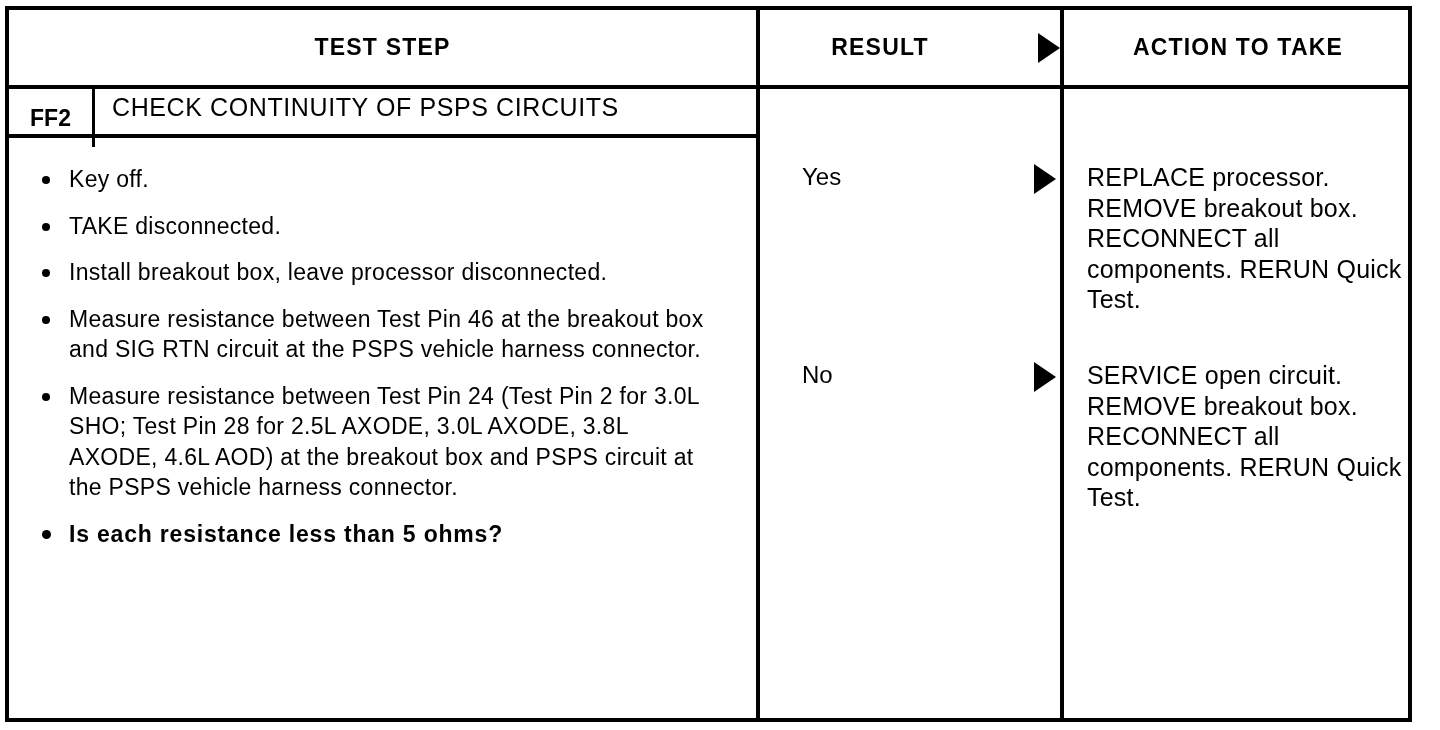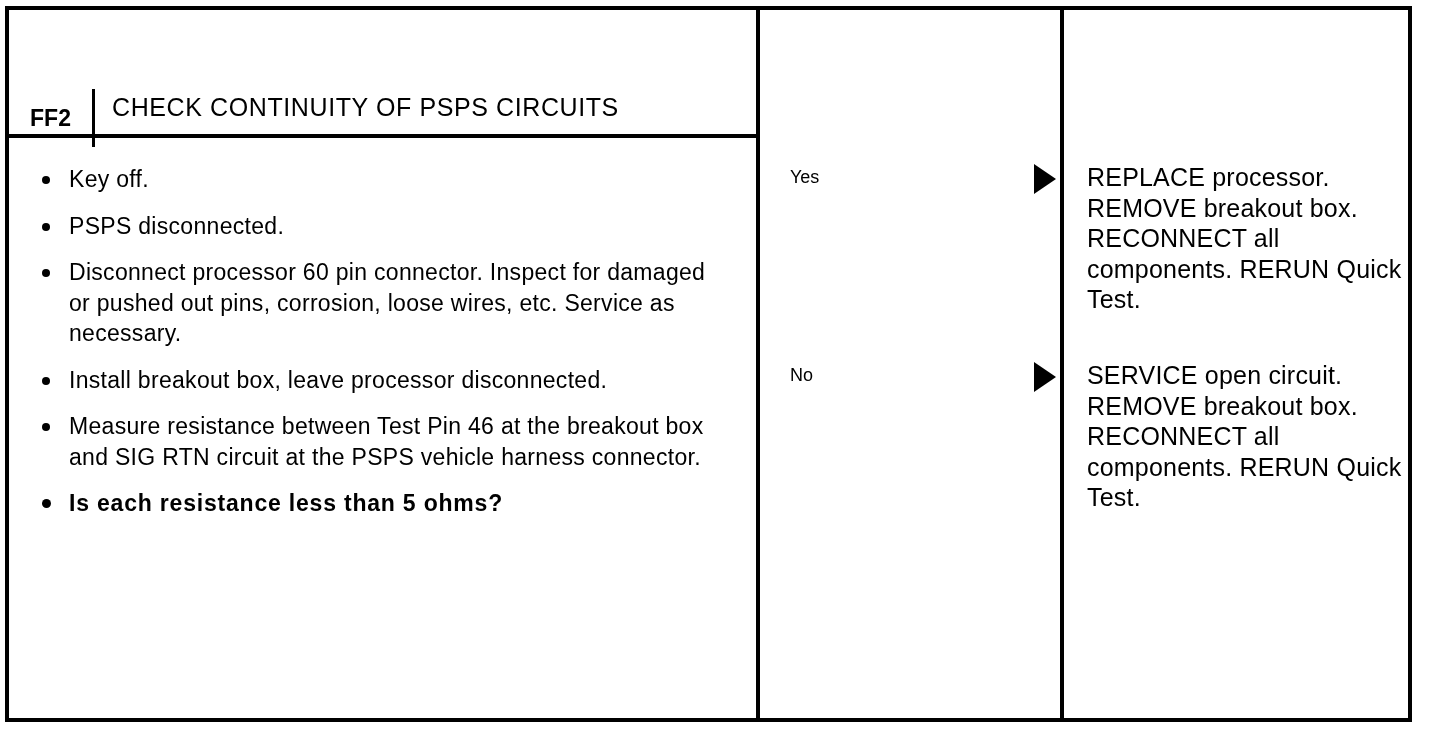--- a/index.html
+++ b/index.html
@@ -183,23 +183,23 @@
 
   .branch-result {
     position: absolute;
     left: 0;
     top: 0;
     width: 300px;
     height: 34px;
   }
   .branch-result-label {
     position: absolute;
-    left: 30px;
-    top: 0;
-    font-size: 18px;
+    left: 42px;
+    top: 0;
+    font-size: 24px;
     line-height: 30px;
   }
   .tri-branch {
     position: absolute;
     right: 4px;
     top: 2px;
   }
   .branch-action {
     position: absolute;
     left: 327px;
@@ -208,38 +208,52 @@
     font-size: 25px;
     line-height: 30.5px;
     letter-spacing: 0.2px;
   }
 </style>
 </head>
 <body>
 
 <div class="sheet">
 
+  <div class="header-row">
+    <div class="hdr-cell hdr-test">
+      <span>TEST STEP</span>
+    </div>
+    <div class="hdr-cell hdr-result">
+      <div class="hdr-result-inner">
+        <span class="hdr-label">RESULT</span>
+        <span class="tri tri-hdr"></span>
+      </div>
+    </div>
+    <div class="hdr-cell hdr-action">
+      <span>ACTION TO TAKE</span>
+    </div>
+  </div>
 
   <div class="vdiv-hdr vdiv-hdr-1"></div>
   <div class="vdiv-hdr vdiv-hdr-2"></div>
 
   <div class="vdiv vdiv-1"></div>
   <div class="vdiv vdiv-2"></div>
 
   <div class="step-row">
     <div class="step-code">FF2</div>
     <div class="step-title">CHECK CONTINUITY OF PSPS CIRCUITS</div>
   </div>
 
   <div class="steps">
     <div class="bullet-item">Key off.</div>
-    <div class="bullet-item">PSPS disconnected.</div>
-    <div class="bullet-item">Disconnect processor 60 pin connector. Inspect for damaged or pushed out pins, corrosion, loose wires, etc. Service as necessary.</div>
+    <div class="bullet-item">TAKE disconnected.</div>
     <div class="bullet-item">Install breakout box, leave processor disconnected.</div>
     <div class="bullet-item">Measure resistance between Test Pin 46 at the breakout box and SIG RTN circuit at the PSPS vehicle harness connector.</div>
+    <div class="bullet-item">Measure resistance between Test Pin 24 (Test Pin 2 for 3.0L SHO; Test Pin 28 for 2.5L AXODE, 3.0L AXODE, 3.8L AXODE, 4.6L AOD) at the breakout box and PSPS circuit at the PSPS vehicle harness connector.</div>
     <div class="bullet-item bold">Is each resistance less than 5 ohms?</div>
   </div>
 
   <div class="branch branch-yes">
     <div class="branch-result">
       <span class="branch-result-label">Yes</span>
       <span class="tri tri-branch"></span>
     </div>
     <div class="branch-action">REPLACE processor. REMOVE breakout box. RECONNECT all components. RERUN Quick Test.</div>
   </div>

